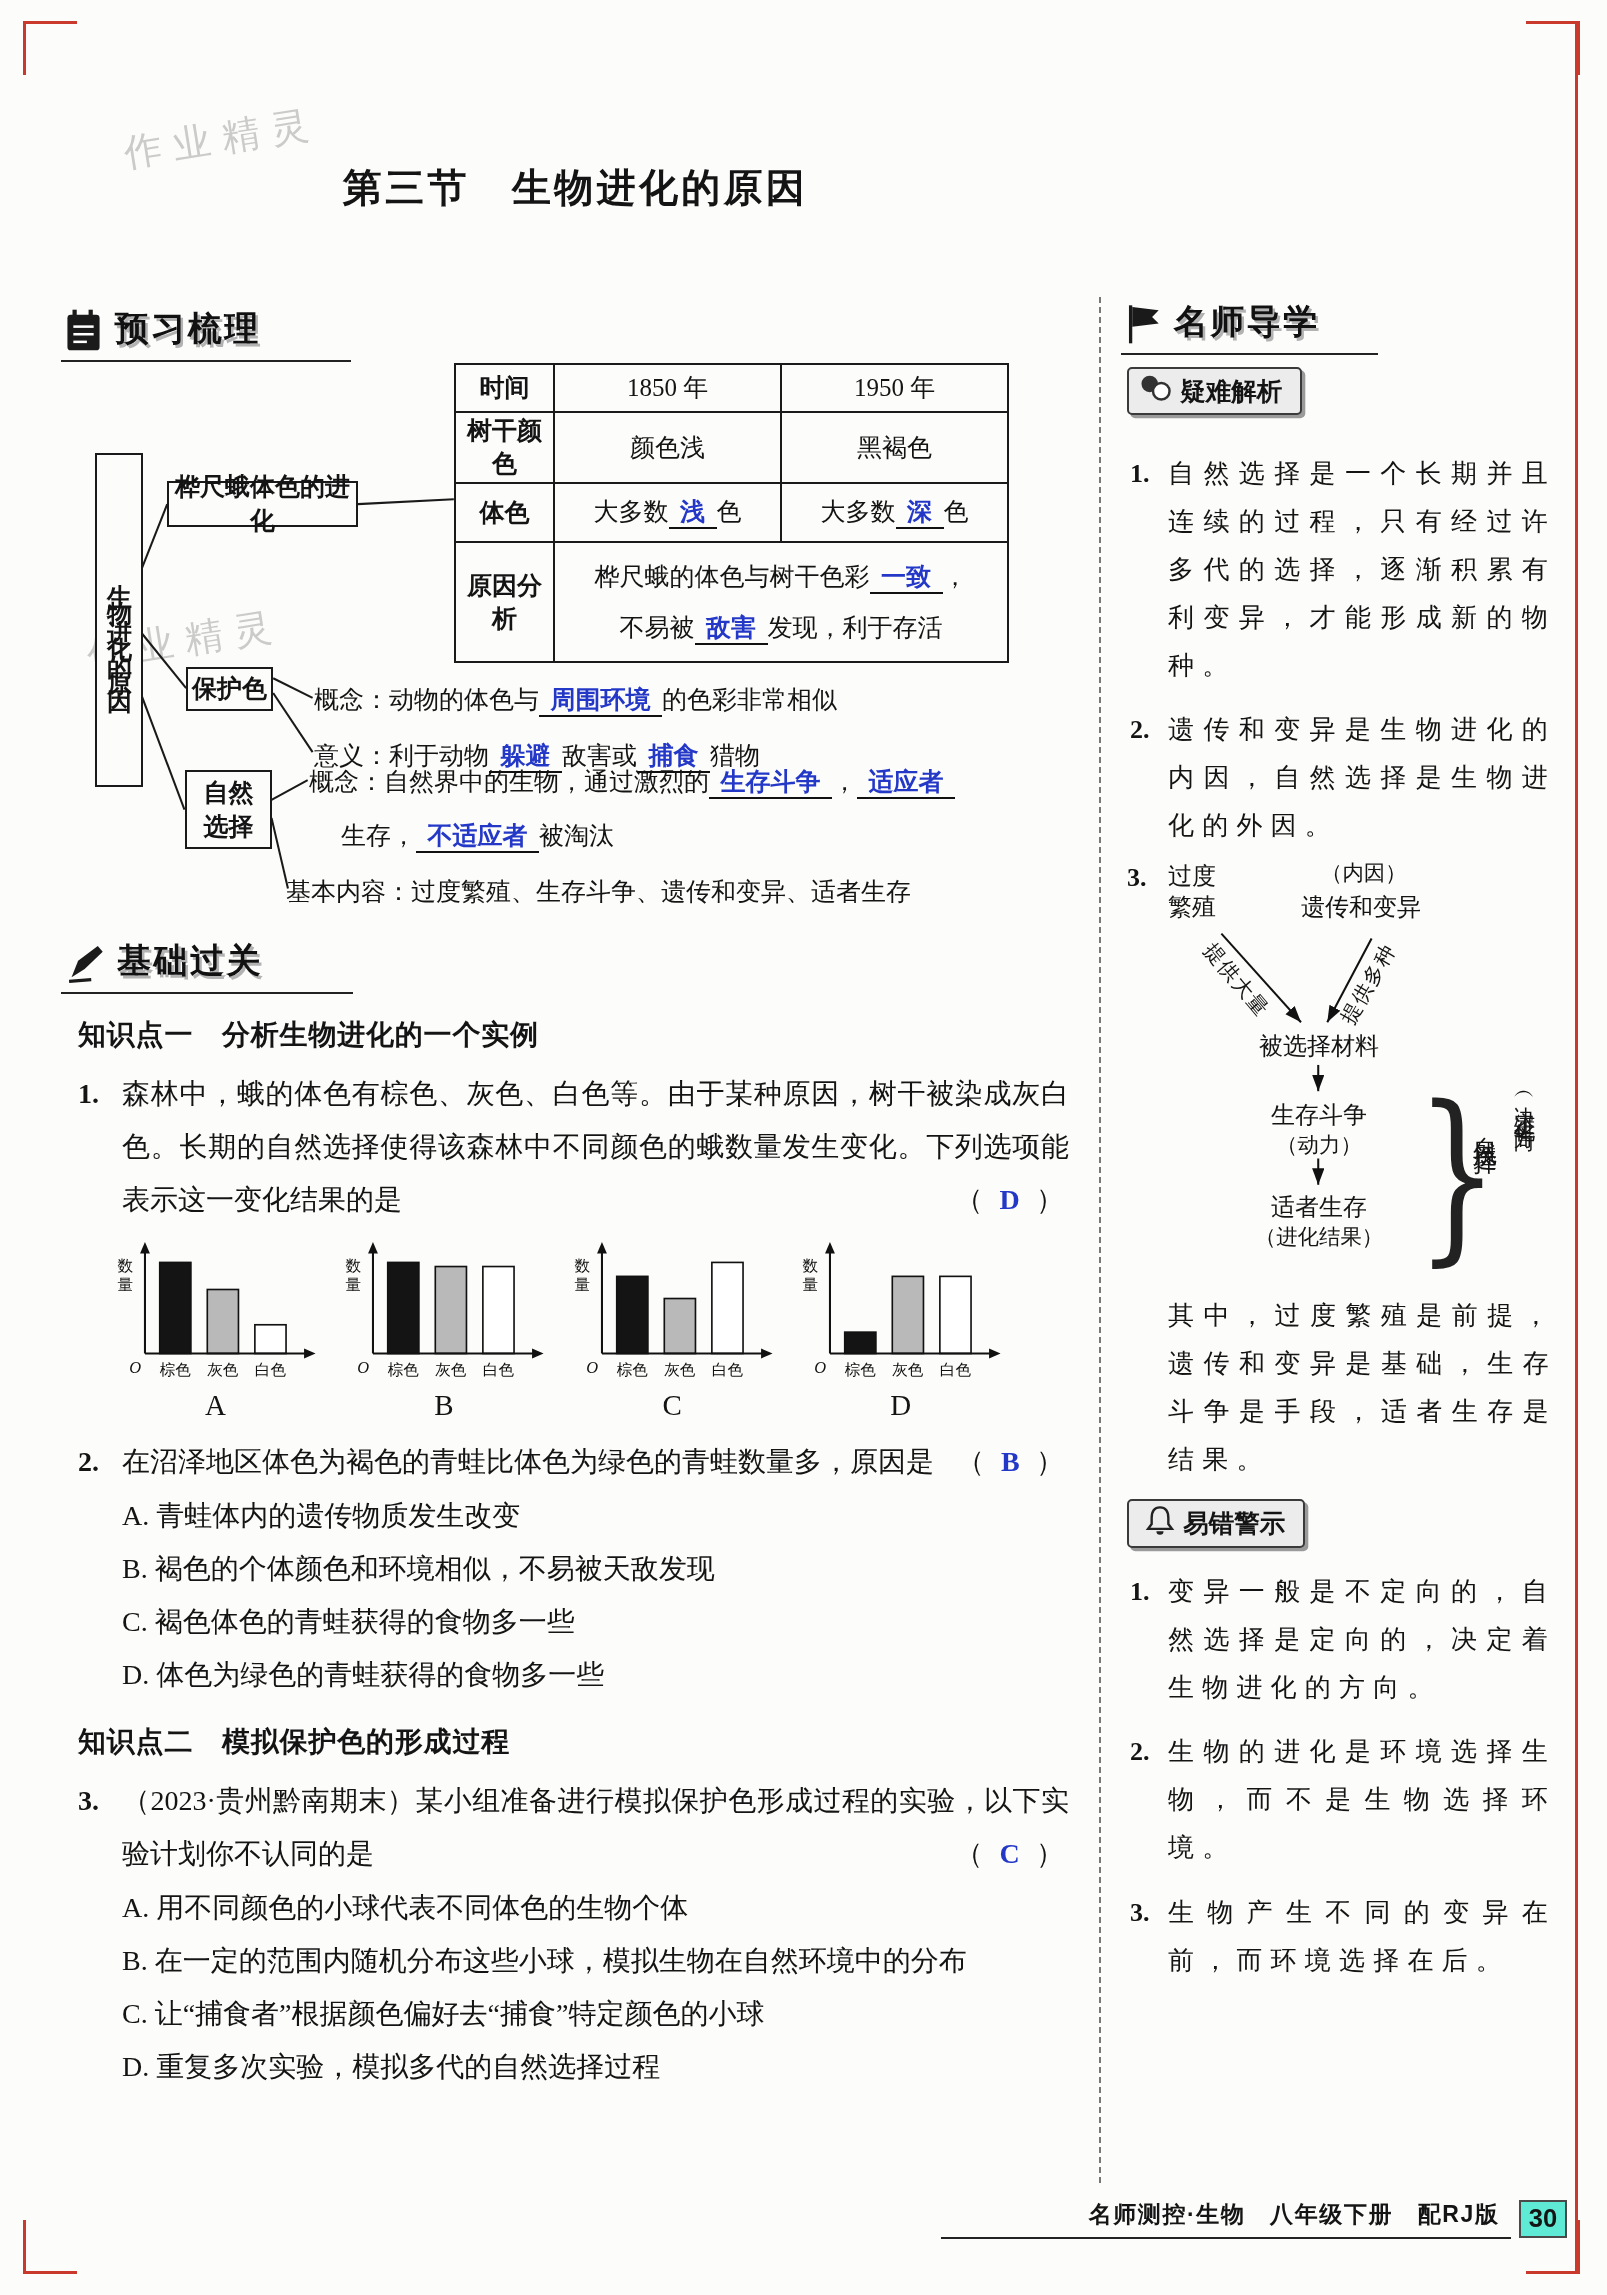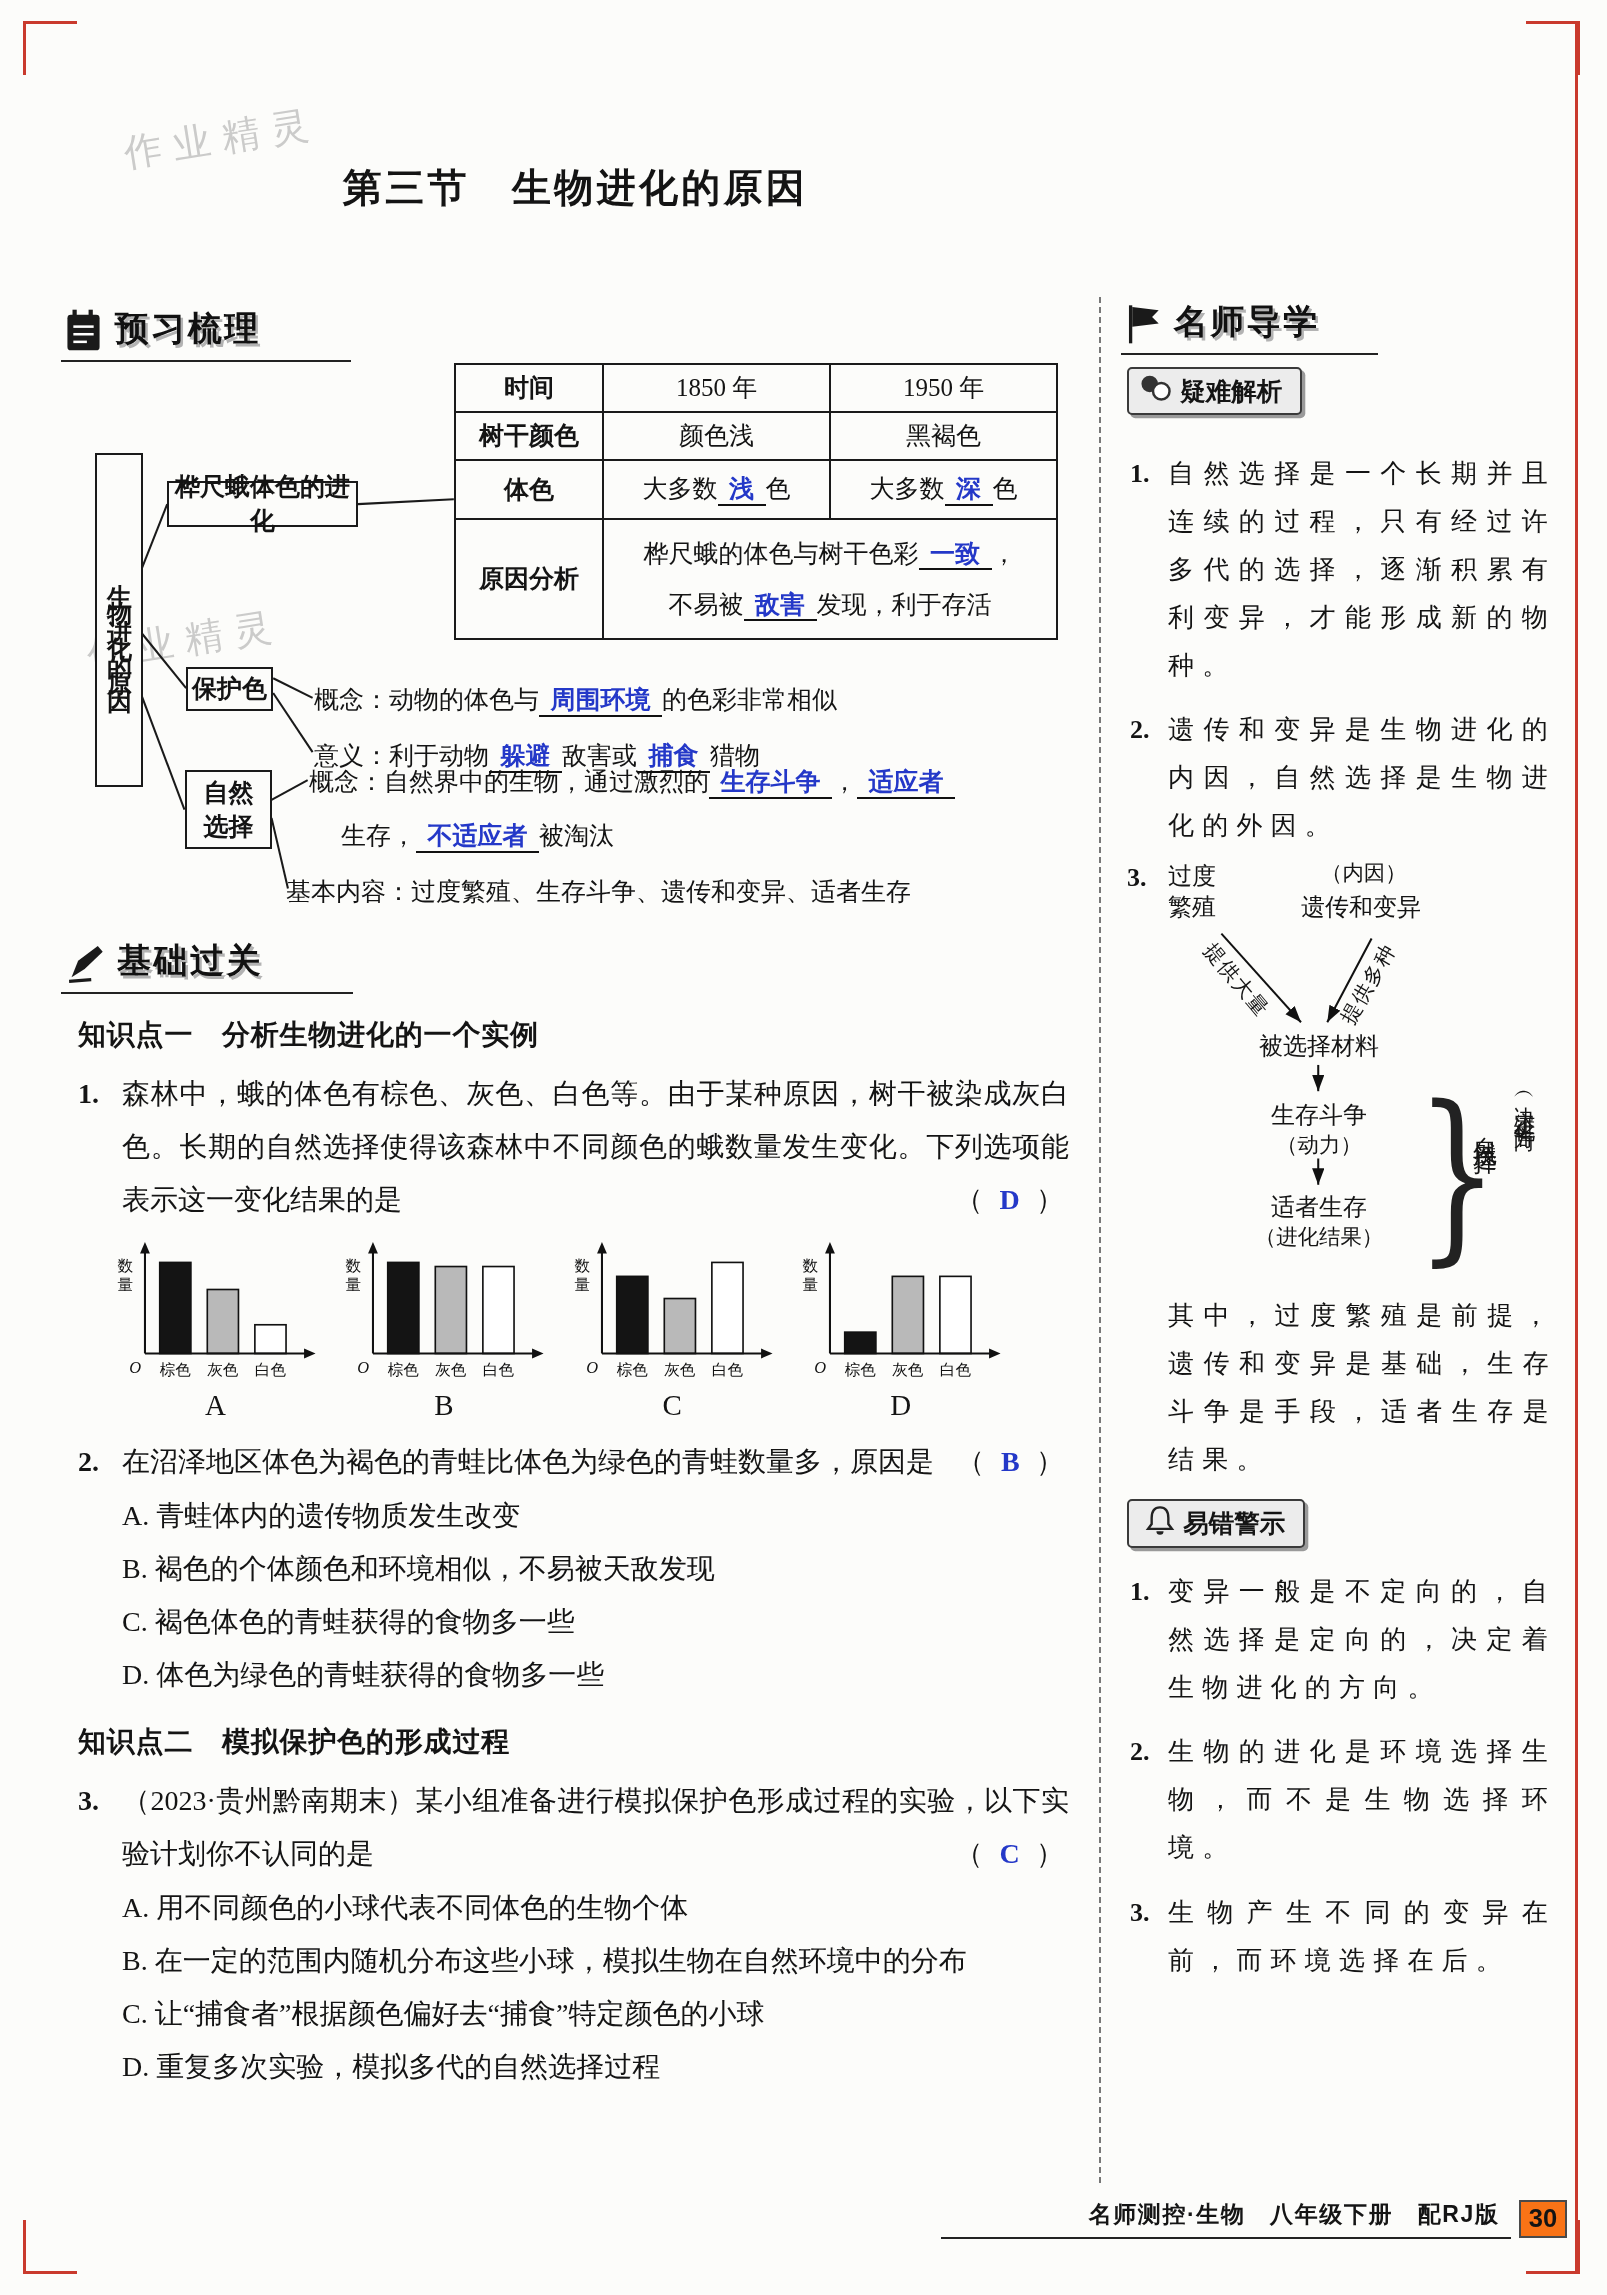--- a/index.html
+++ b/index.html
@@ -40,21 +40,21 @@
   .map-box { position:absolute; border:2.1px solid #1a1a1a; display:flex; align-items:center;
              justify-content:center; font-size:25px; font-weight:bold; text-align:center;
              background:#fcfcfa; line-height:1.35; }
   .root-box { writing-mode:vertical-rl; text-orientation:upright; letter-spacing:18px; padding-top:11.5px; }
   .map-line-text { position:absolute; font-size:25px; white-space:nowrap; line-height:33px; }
   .ans { color:#2438c8; border-bottom:2.1px solid #111; padding:0 11.5px; display:inline-block;
          line-height:1.15; text-align:center; min-width:38px; font-weight:bold; }
   .map-table { border-collapse:collapse; position:absolute; left:396px; top:1.6px; background:#fcfcfa; }
   .map-table td { border:2.1px solid #1a1a1a; text-align:center; font-size:25px; padding:1.6px 8.2px; }
   .map-table td.th { font-weight:bold; }
-  .map-table .tw1 { width:148px; } .map-table .tw2 { width:227px; } .map-table .tw3 { width:227px; }
+  .map-table .tw1 { width:99px; } .map-table .tw2 { width:227px; } .map-table .tw3 { width:227px; }
   .map-table .r12 { height:48px; } .map-table .r3 { height:59px; }
   .map-table .cause div { line-height:51px; }
   
   .main-col { position:absolute; left:58px; top:938px; width:1011px; }
   .kp { font-family:"Liberation Sans",sans-serif; font-weight:bold; font-size:28px;
         margin:21.4px 0 3.3px 20px; letter-spacing:0.8px; }
   .q { position:relative; padding-left:64px; font-size:28px; line-height:53px;
        margin-top:13px; text-align:justify; }
   .q-num { position:absolute; left:20px; top:0; font-weight:bold; }
   .answer { position:absolute; right:5px; bottom:0; white-space:nowrap; font-size:28px; }
@@ -83,21 +83,21 @@
   .diag-sub { font-size:21.4px; }
   .diag-rot { position:absolute; font-size:20.5px; white-space:nowrap; transform-origin:0 0; letter-spacing:1.6px; }
   .brace { position:absolute; left:289px; top:232px; font-size:185px; line-height:164px;
            transform:scaleX(.7); transform-origin:left center; color:#222;
            font-family:"DejaVu Serif",serif; }
   .vtext { position:absolute; writing-mode:vertical-rl; text-orientation:upright; letter-spacing:5px; }
   
   .footer { position:absolute; right:41px; top:2199px; display:flex; align-items:center; gap:8px; }
   .footer-txt { font-family:"Liberation Sans",sans-serif; font-weight:bold; font-size:23px;
                 letter-spacing:1.6px; border-bottom:2.5px solid #222; padding:0 11.5px 6.6px 148px; }
-  .page-box { width:48px; height:38px; border:2.5px solid #4a4a4a; background:#f97316;
+  .page-box { width:48px; height:38px; border:2.5px solid #4a4a4a; background:#5eead4;
               display:flex; align-items:center; justify-content:center;
               font-family:"Liberation Sans",sans-serif; font-weight:bold; font-size:25.5px; }
 </style>
 </head>
 <body>
 
 <div class="page">
 
   <div class="corner tl"></div>
   <div class="corner tr"></div>

